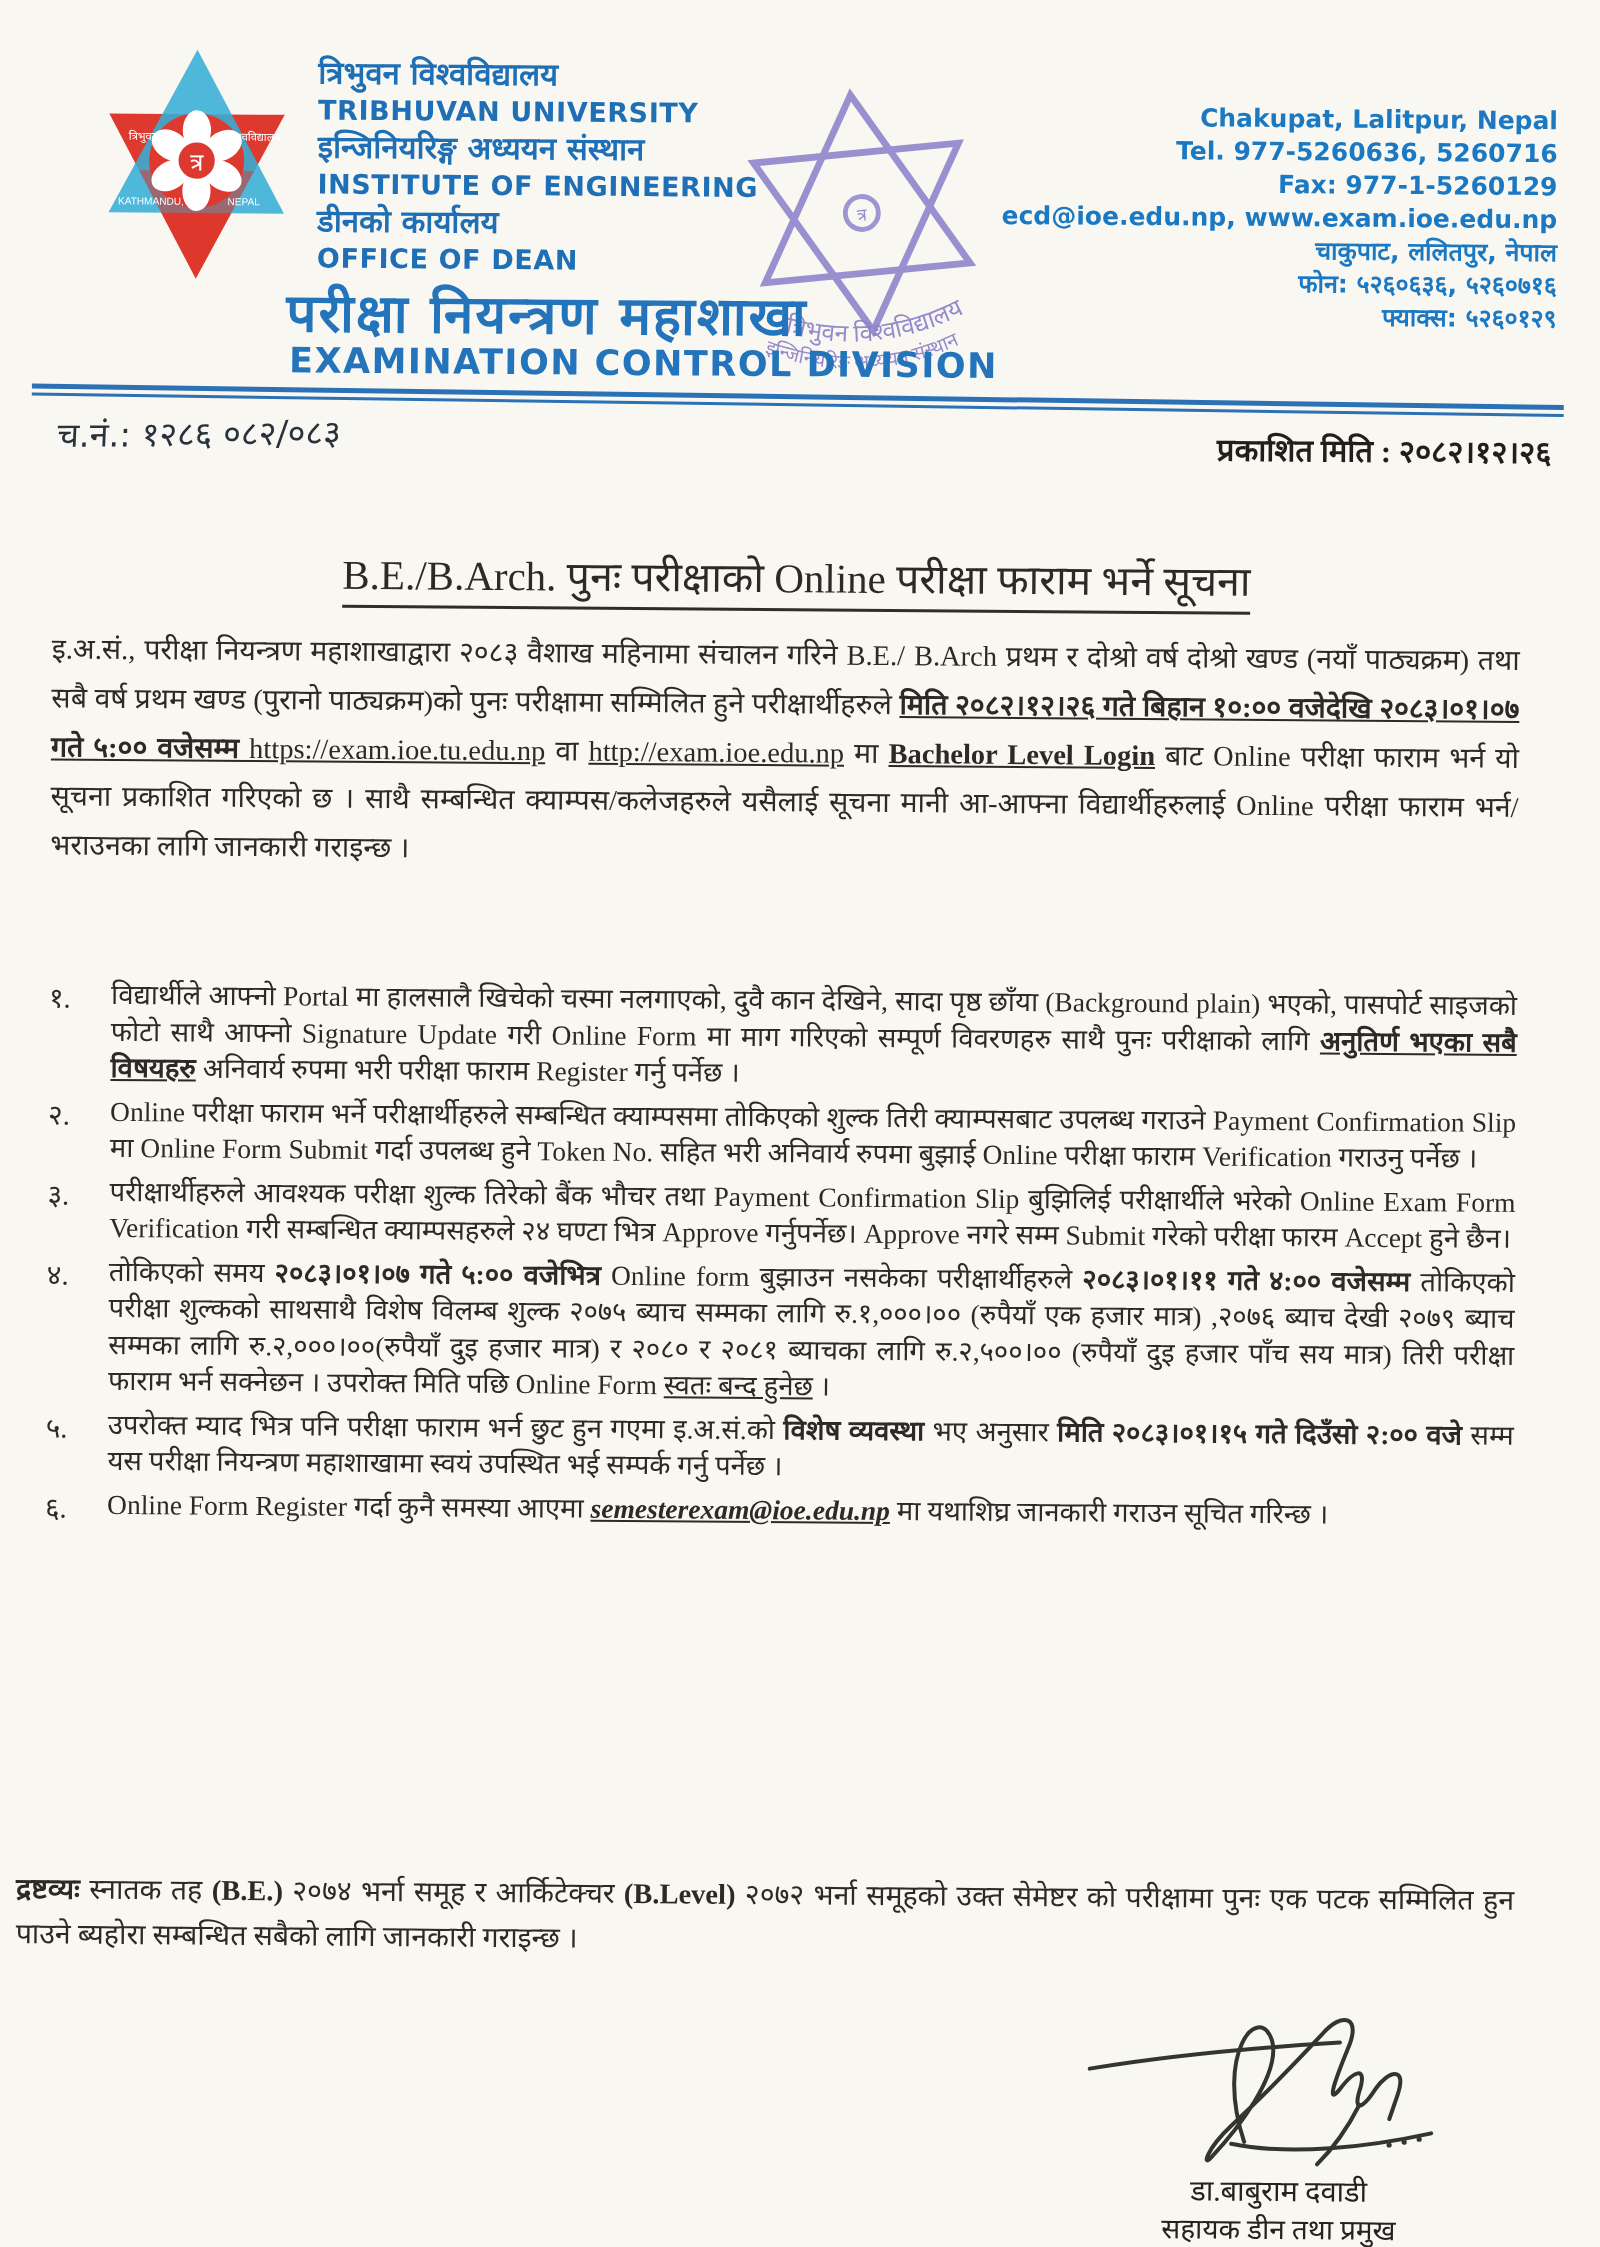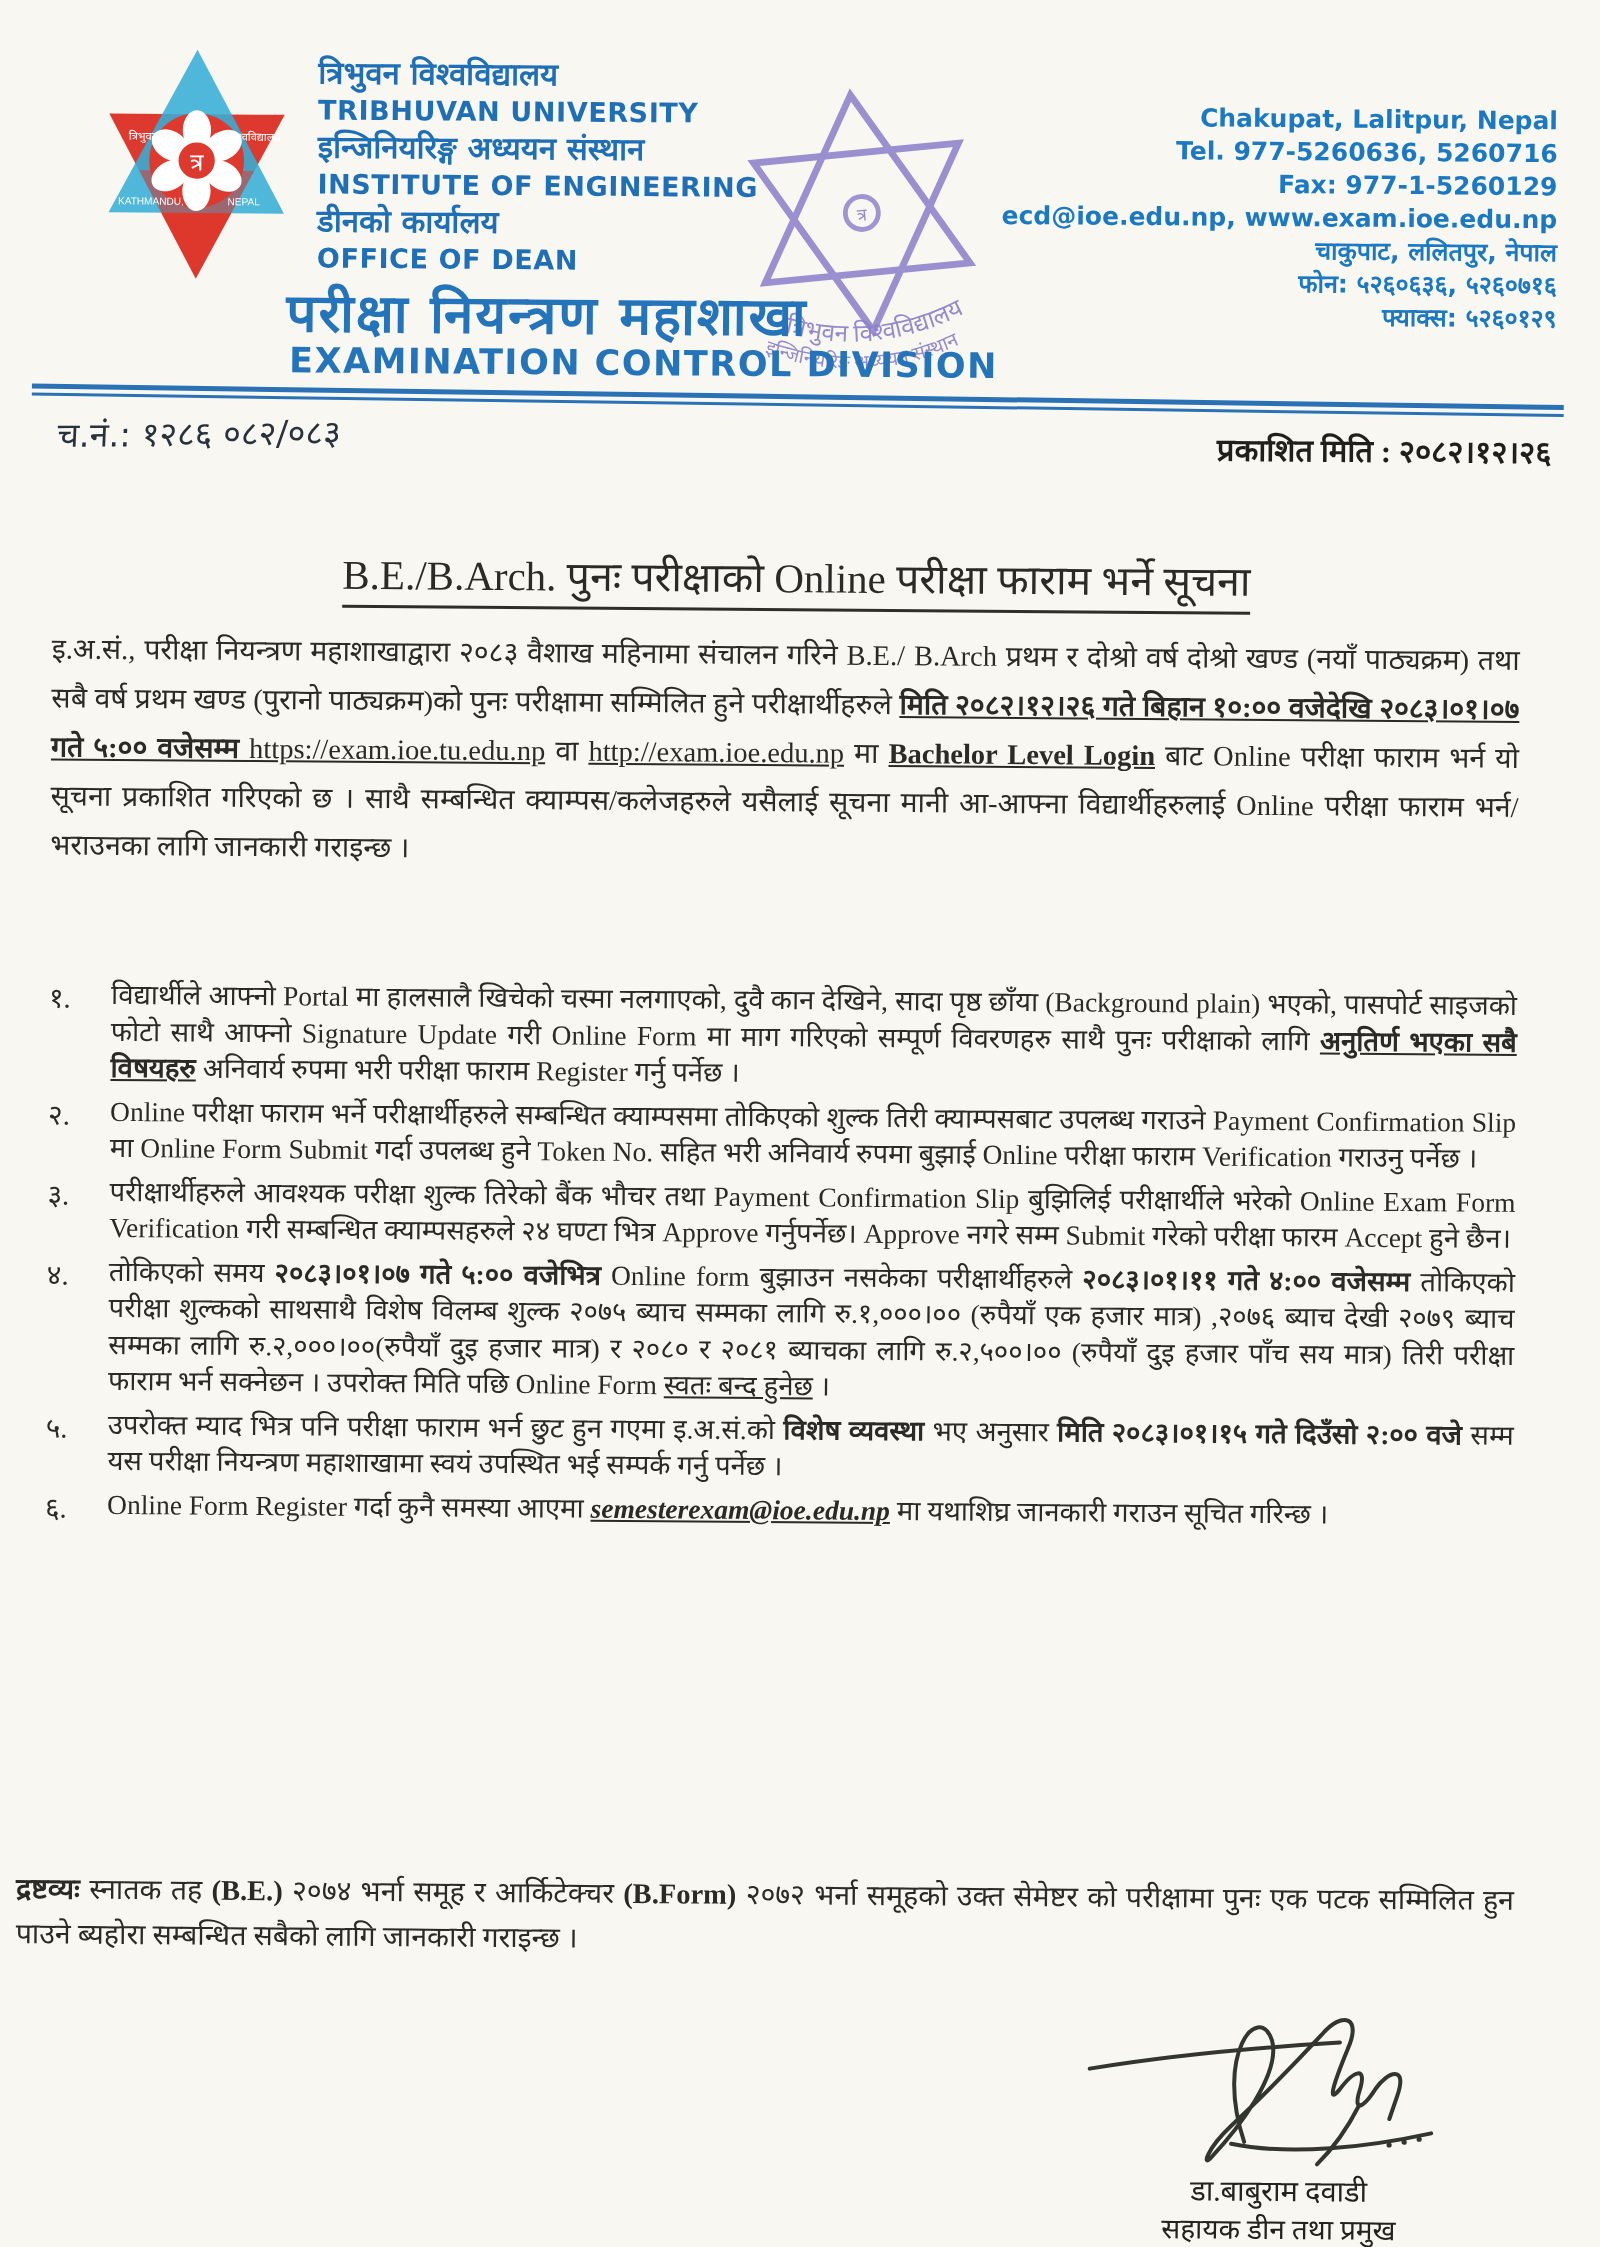--- a/index.html
+++ b/index.html
@@ -153,21 +153,21 @@
       <div class="item">
         <div class="num">५.</div>
         <div class="itext"><span>उपरोक्त म्याद भित्र पनि परीक्षा फाराम भर्न छुट हुन गएमा इ.अ.सं.को </span><span class="b">विशेष व्यवस्था</span><span> भए अनुसार </span><span class="b">मिति २०८३।०१।१५ गते दिउँसो २:०० वजे</span><span> सम्म यस परीक्षा नियन्त्रण महाशाखामा स्वयं उपस्थित भई सम्पर्क गर्नु पर्नेछ ।</span></div>
       </div>
       <div class="item">
         <div class="num">६.</div>
         <div class="itext"><span>Online Form Register गर्दा कुनै समस्या आएमा </span><span class="b u i">semesterexam@ioe.edu.np</span><span> मा यथाशिघ्र जानकारी गराउन सूचित गरिन्छ ।</span></div>
       </div>
     </div>
 
-    <div class="note"><span class="b">द्रष्टव्यः</span><span>  स्नातक तह </span><span class="b">(B.E.)</span><span> २०७४ भर्ना समूह र आर्किटेक्चर </span><span class="b">(B.Form)</span><span> २०७२ भर्ना समूहको उक्त सेमेष्टर को परीक्षामा पुनः एक पटक सम्मिलित हुन पाउने ब्यहोरा सम्बन्धित सबैको लागि जानकारी गराइन्छ ।</span></div>
+    <div class="note"><span class="b">द्रष्टव्यः</span><span>  स्नातक तह </span><span class="b">(B.E.)</span><span> २०७४ भर्ना समूह र आर्किटेक्चर </span><span class="b">(B.Level)</span><span> २०७२ भर्ना समूहको उक्त सेमेष्टर को परीक्षामा पुनः एक पटक सम्मिलित हुन पाउने ब्यहोरा सम्बन्धित सबैको लागि जानकारी गराइन्छ ।</span></div>
 
     <div class="sig">
       <svg width="440" height="175" viewBox="0 0 440 175">
         <g stroke="#32362f" stroke-width="4" fill="none" stroke-linecap="round">
           <path d="M 30,78 C 100,66 190,56 280,50"></path>
           <path d="M 185,150 C 155,62 198,10 212,48 C 222,82 176,140 152,166 C 143,176 147,158 172,134 C 210,98 240,66 262,42 C 282,18 302,24 288,56 C 276,86 266,114 280,97 C 294,78 308,72 300,98 C 294,118 302,118 316,96 C 328,78 348,72 338,102 L 330,126"></path>
           <path d="M 300,112 C 286,140 272,158 258,172"></path>
           <path d="M 172,152 C 232,164 310,154 372,140"></path>
         </g>
         <g fill="#32362f">

